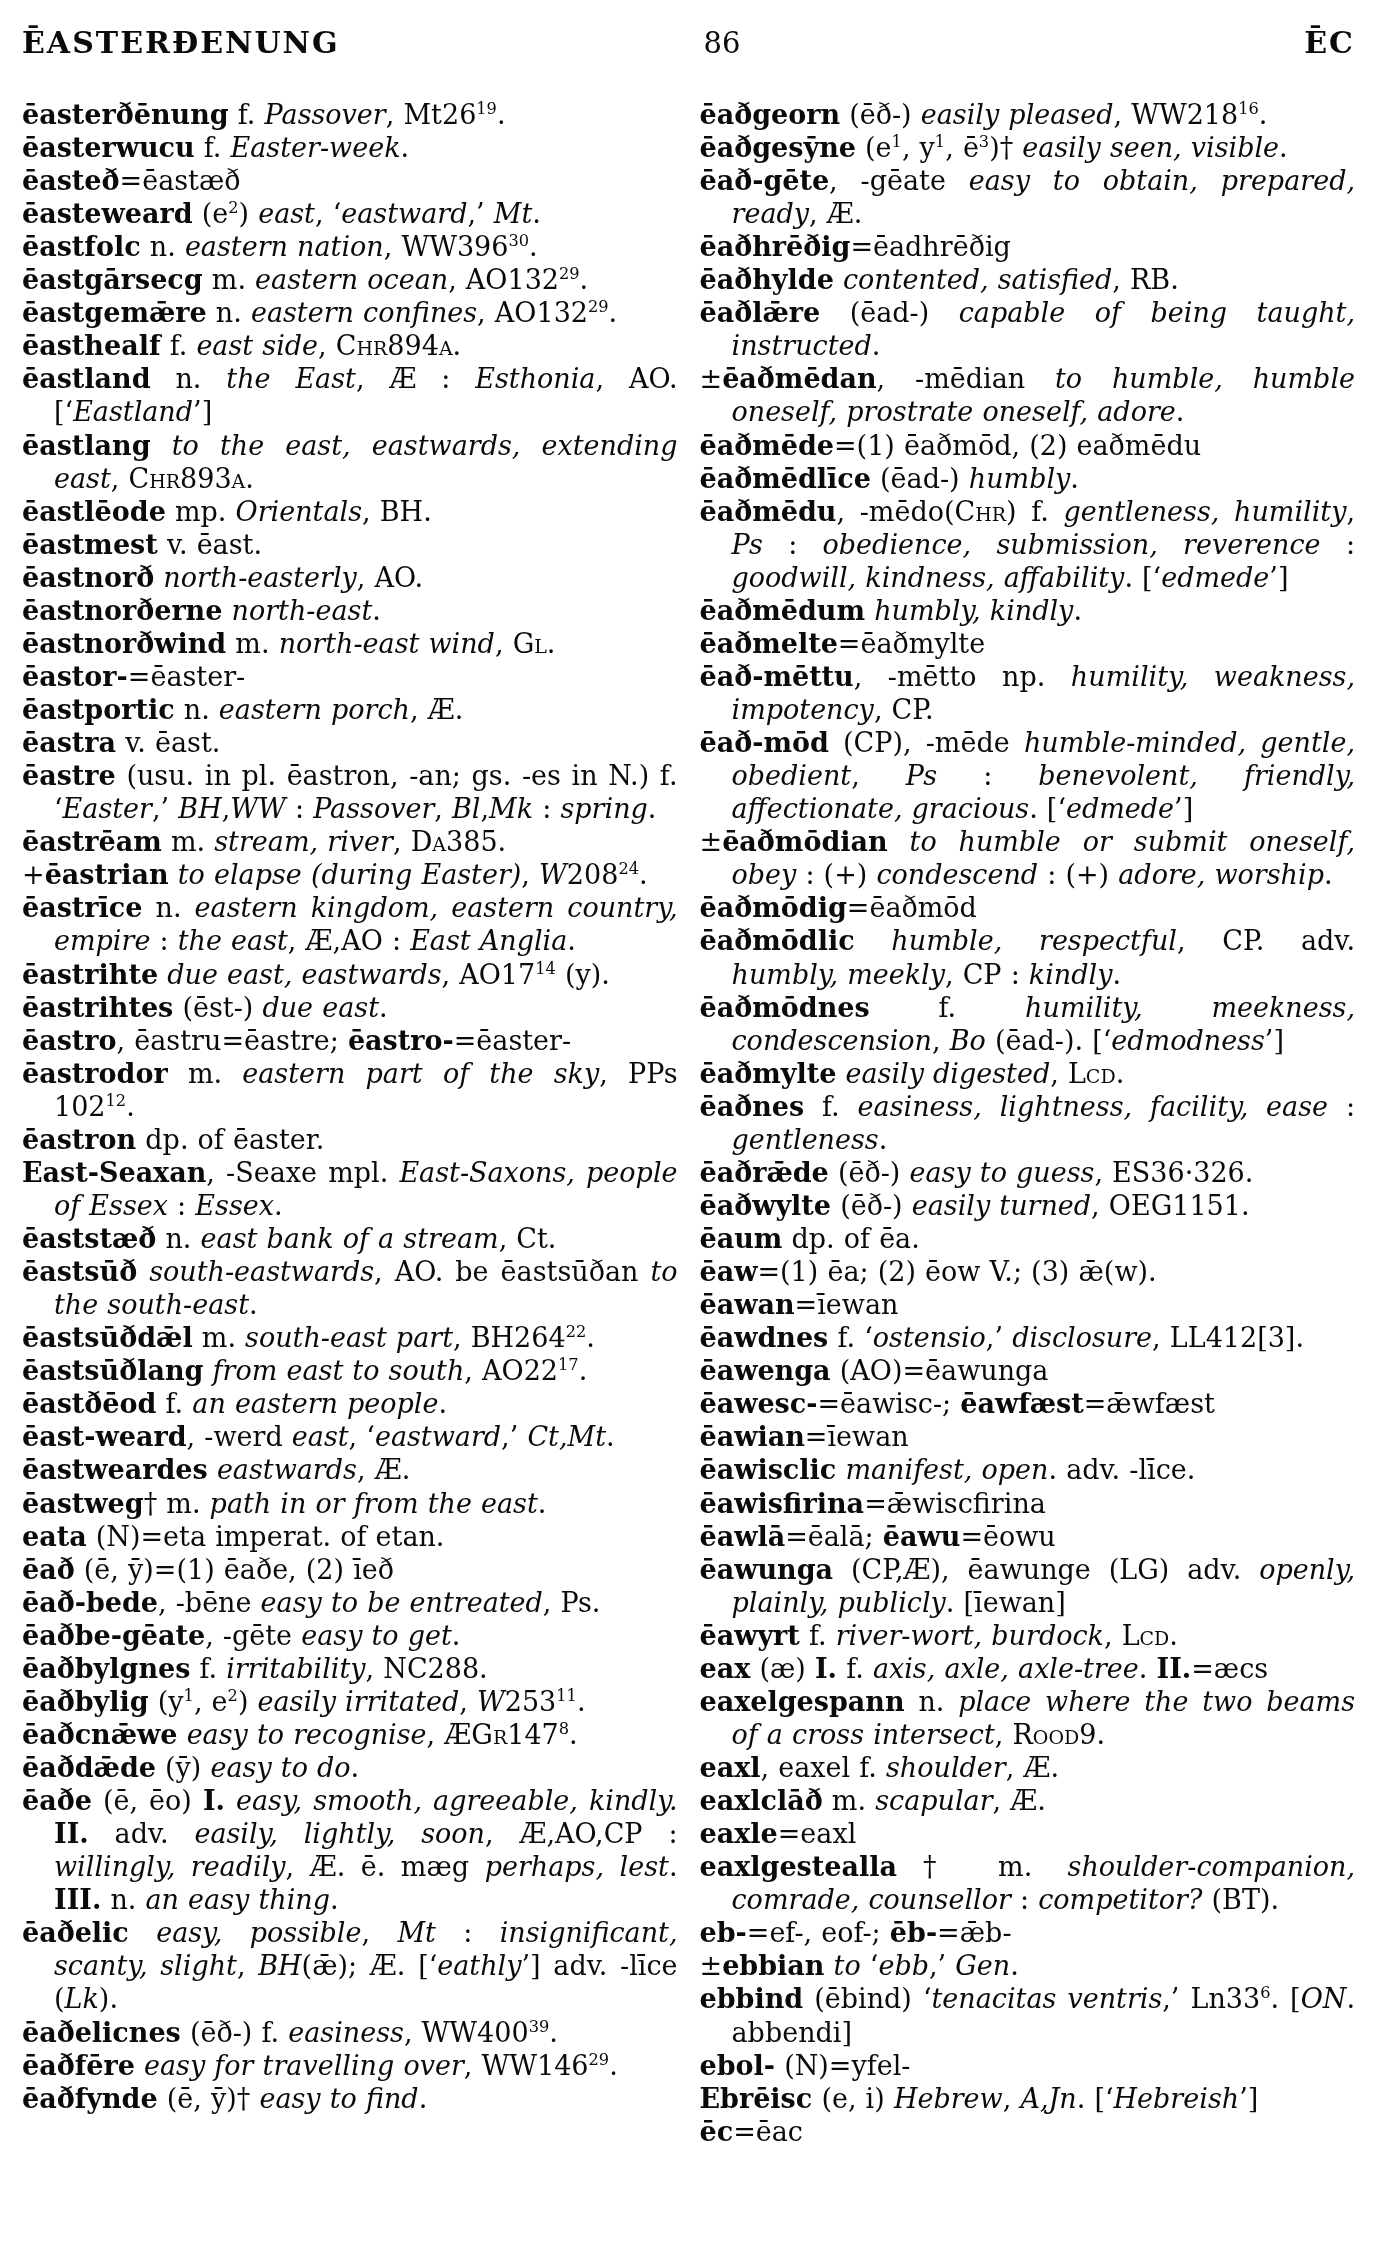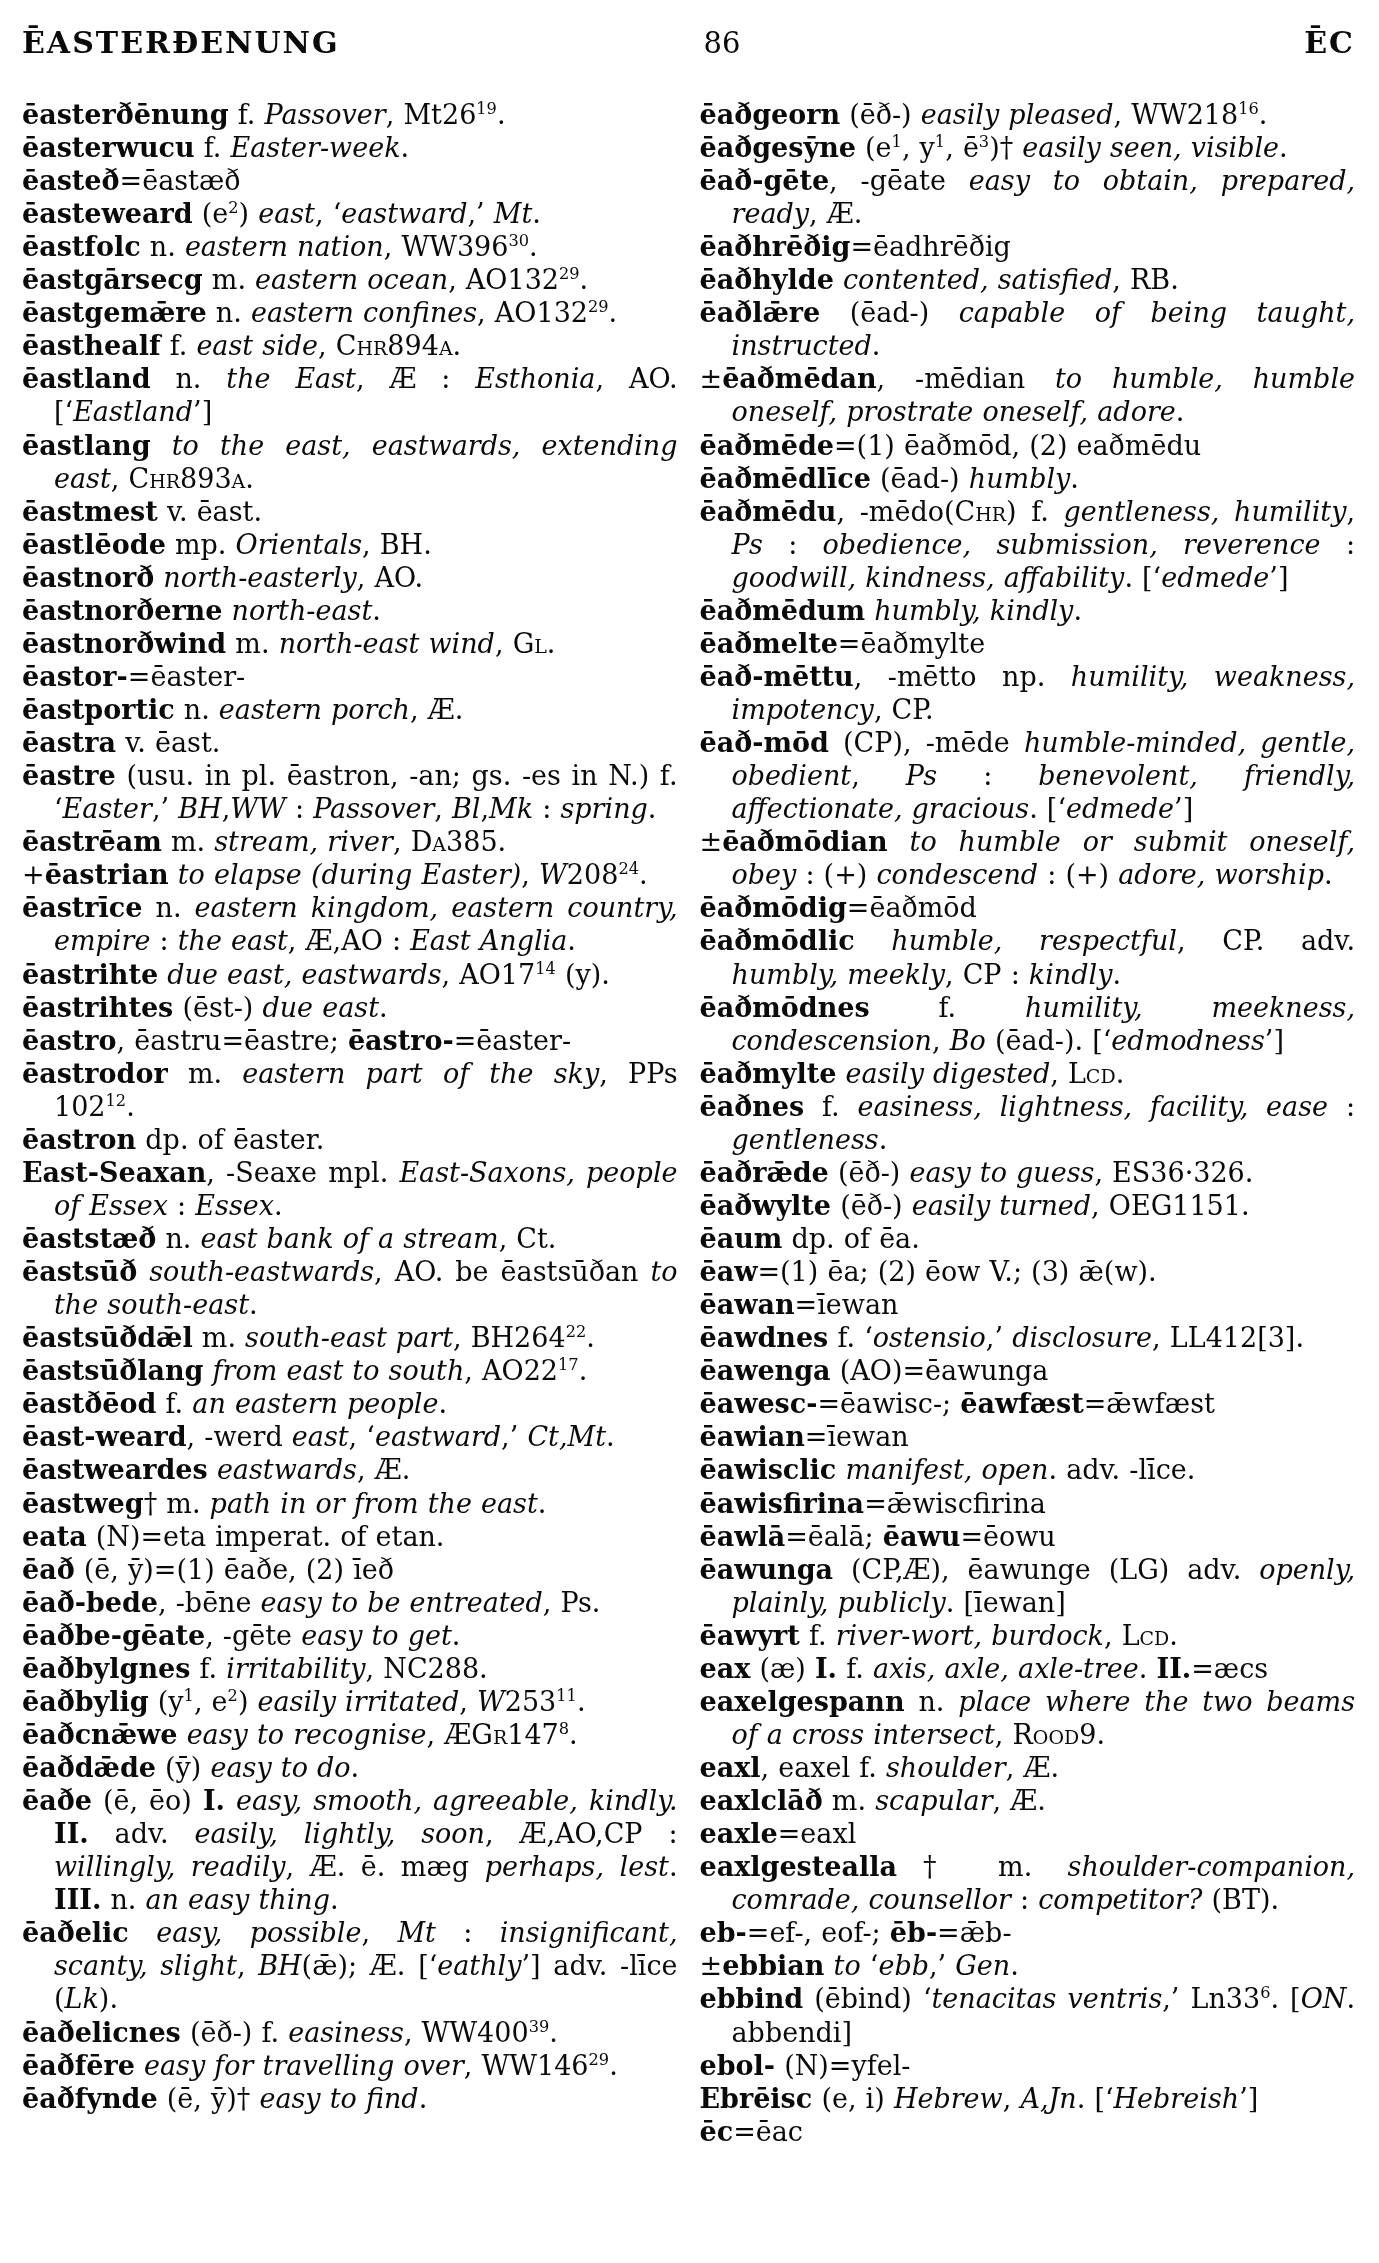--- a/index.html
+++ b/index.html
@@ -87,22 +87,22 @@
         <p class="entry"><b>ēasterðēnung</b> f. <i>Passover</i>, Mt26<sup>19</sup>.</p>
         <p class="entry"><b>ēasterwucu</b> f. <i>Easter-week</i>.</p>
         <p class="entry"><b>ēasteð</b>=ēastæð</p>
         <p class="entry"><b>ēasteweard</b> (e<sup>2</sup>) <i>east</i>, ‘<i>eastward</i>,’ <i>Mt</i>.</p>
         <p class="entry"><b>ēastfolc</b> n. <i>eastern nation</i>, WW396<sup>30</sup>.</p>
         <p class="entry"><b>ēastgārsecg</b> m. <i>eastern ocean</i>, AO132<sup>29</sup>.</p>
         <p class="entry"><b>ēastgemǣre</b> n. <i>eastern confines</i>, AO132<sup>29</sup>.</p>
         <p class="entry"><b>ēasthealf</b> f. <i>east side</i>, <span class="sc">Chr</span>894<span class="sc">a</span>.</p>
         <p class="entry"><b>ēastland</b> n. <i>the East</i>, Æ : <i>Esthonia</i>, AO. [‘<i>Eastland</i>’]</p>
         <p class="entry"><b>ēastlang</b> <i>to the east, eastwards, extending east</i>, <span class="sc">Chr</span>893<span class="sc">a</span>.</p>
+        <p class="entry"><b>ēastlēode</b> mp. <i>Orientals</i>, BH.</p>
         <p class="entry"><b>ēastmest</b> v. ēast.</p>
-        <p class="entry"><b>ēastlēode</b> mp. <i>Orientals</i>, BH.</p>
         <p class="entry"><b>ēastnorð</b> <i>north-easterly</i>, AO.</p>
         <p class="entry"><b>ēastnorðerne</b> <i>north-east</i>.</p>
         <p class="entry"><b>ēastnorðwind</b> m. <i>north-east wind</i>, <span class="sc">Gl</span>.</p>
         <p class="entry"><b>ēastor-</b>=ēaster-</p>
         <p class="entry"><b>ēastportic</b> n. <i>eastern porch</i>, Æ.</p>
         <p class="entry"><b>ēastra</b> v. ēast.</p>
         <p class="entry"><b>ēastre</b> (usu. in pl. ēastron, -an; gs. -es in N.) f. ‘<i>Easter</i>,’ <i>BH</i>,<i>WW</i> : <i>Passover</i>, <i>Bl</i>,<i>Mk</i> : <i>spring</i>.</p>
         <p class="entry"><b>ēastrēam</b> m. <i>stream, river</i>, <span class="sc">Da</span>385.</p>
         <p class="entry">+<b>ēastrian</b> <i>to elapse (during Easter)</i>, <i>W</i>208<sup>24</sup>.</p>
         <p class="entry"><b>ēastrīce</b> n. <i>eastern kingdom, eastern country, empire</i> : <i>the east</i>, Æ,AO : <i>East Anglia</i>.</p>

